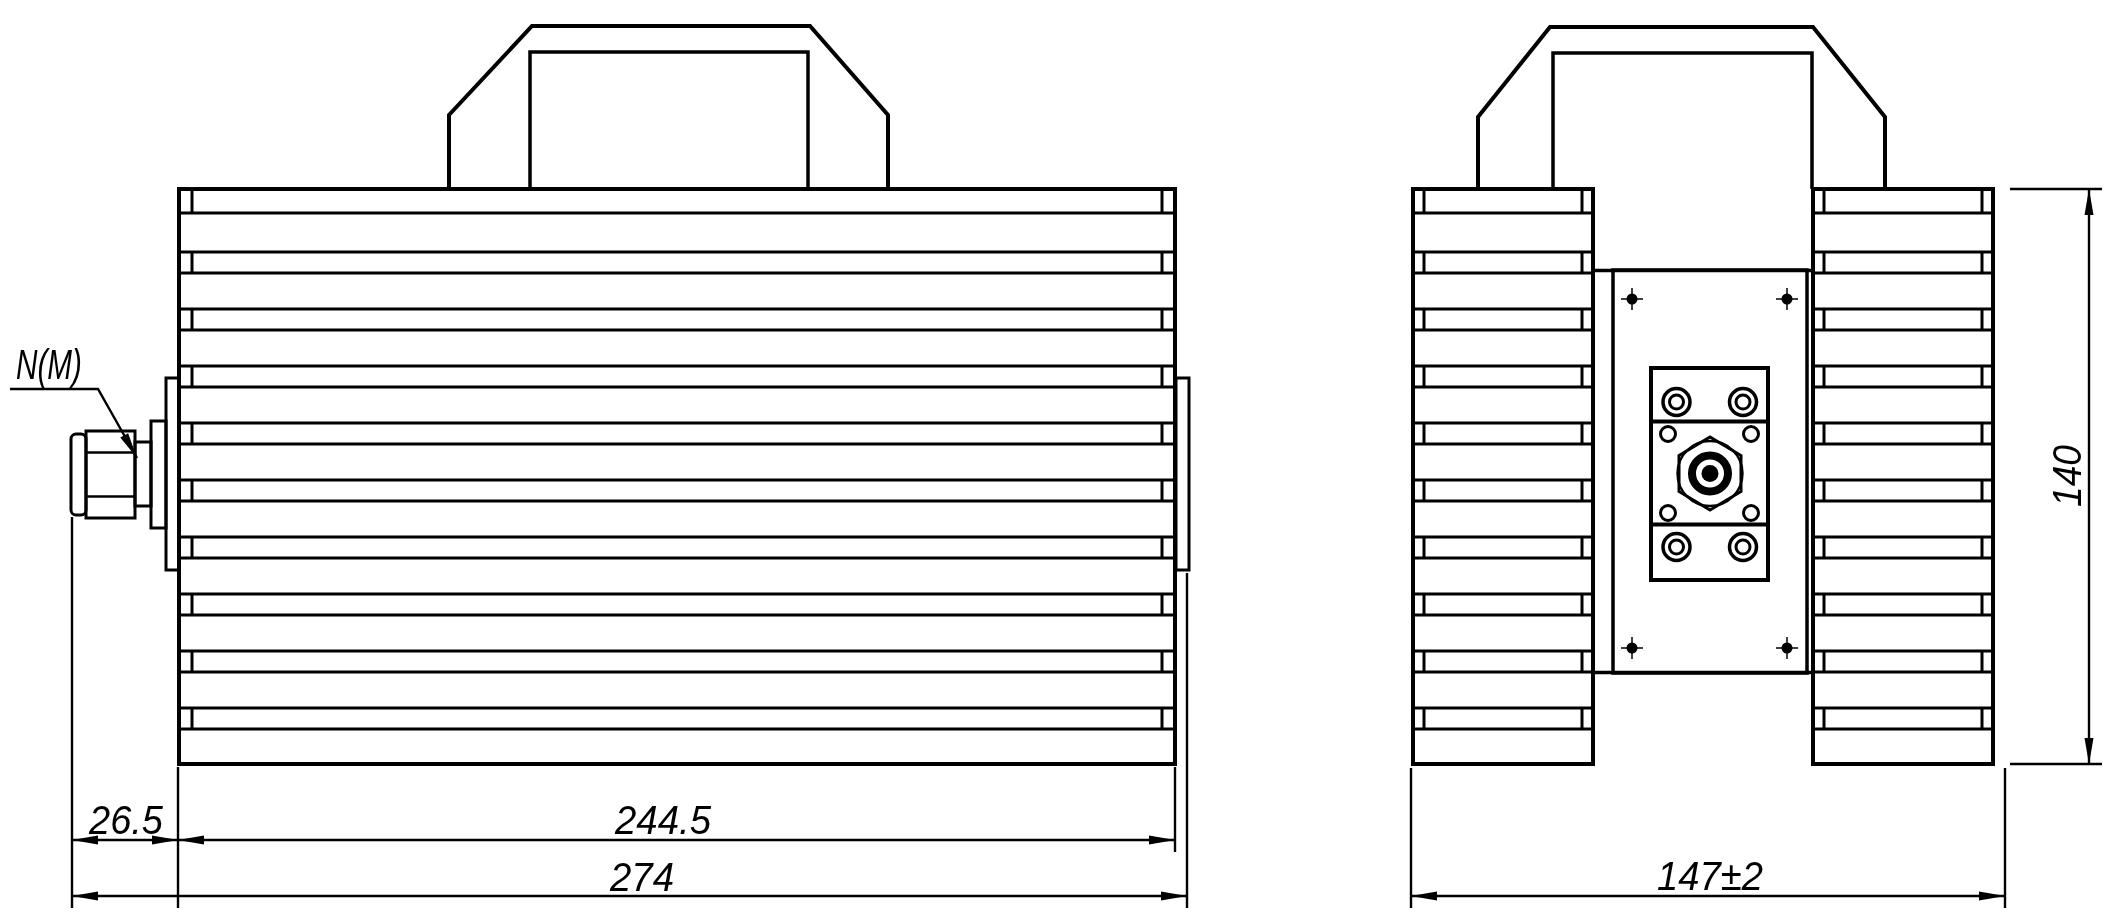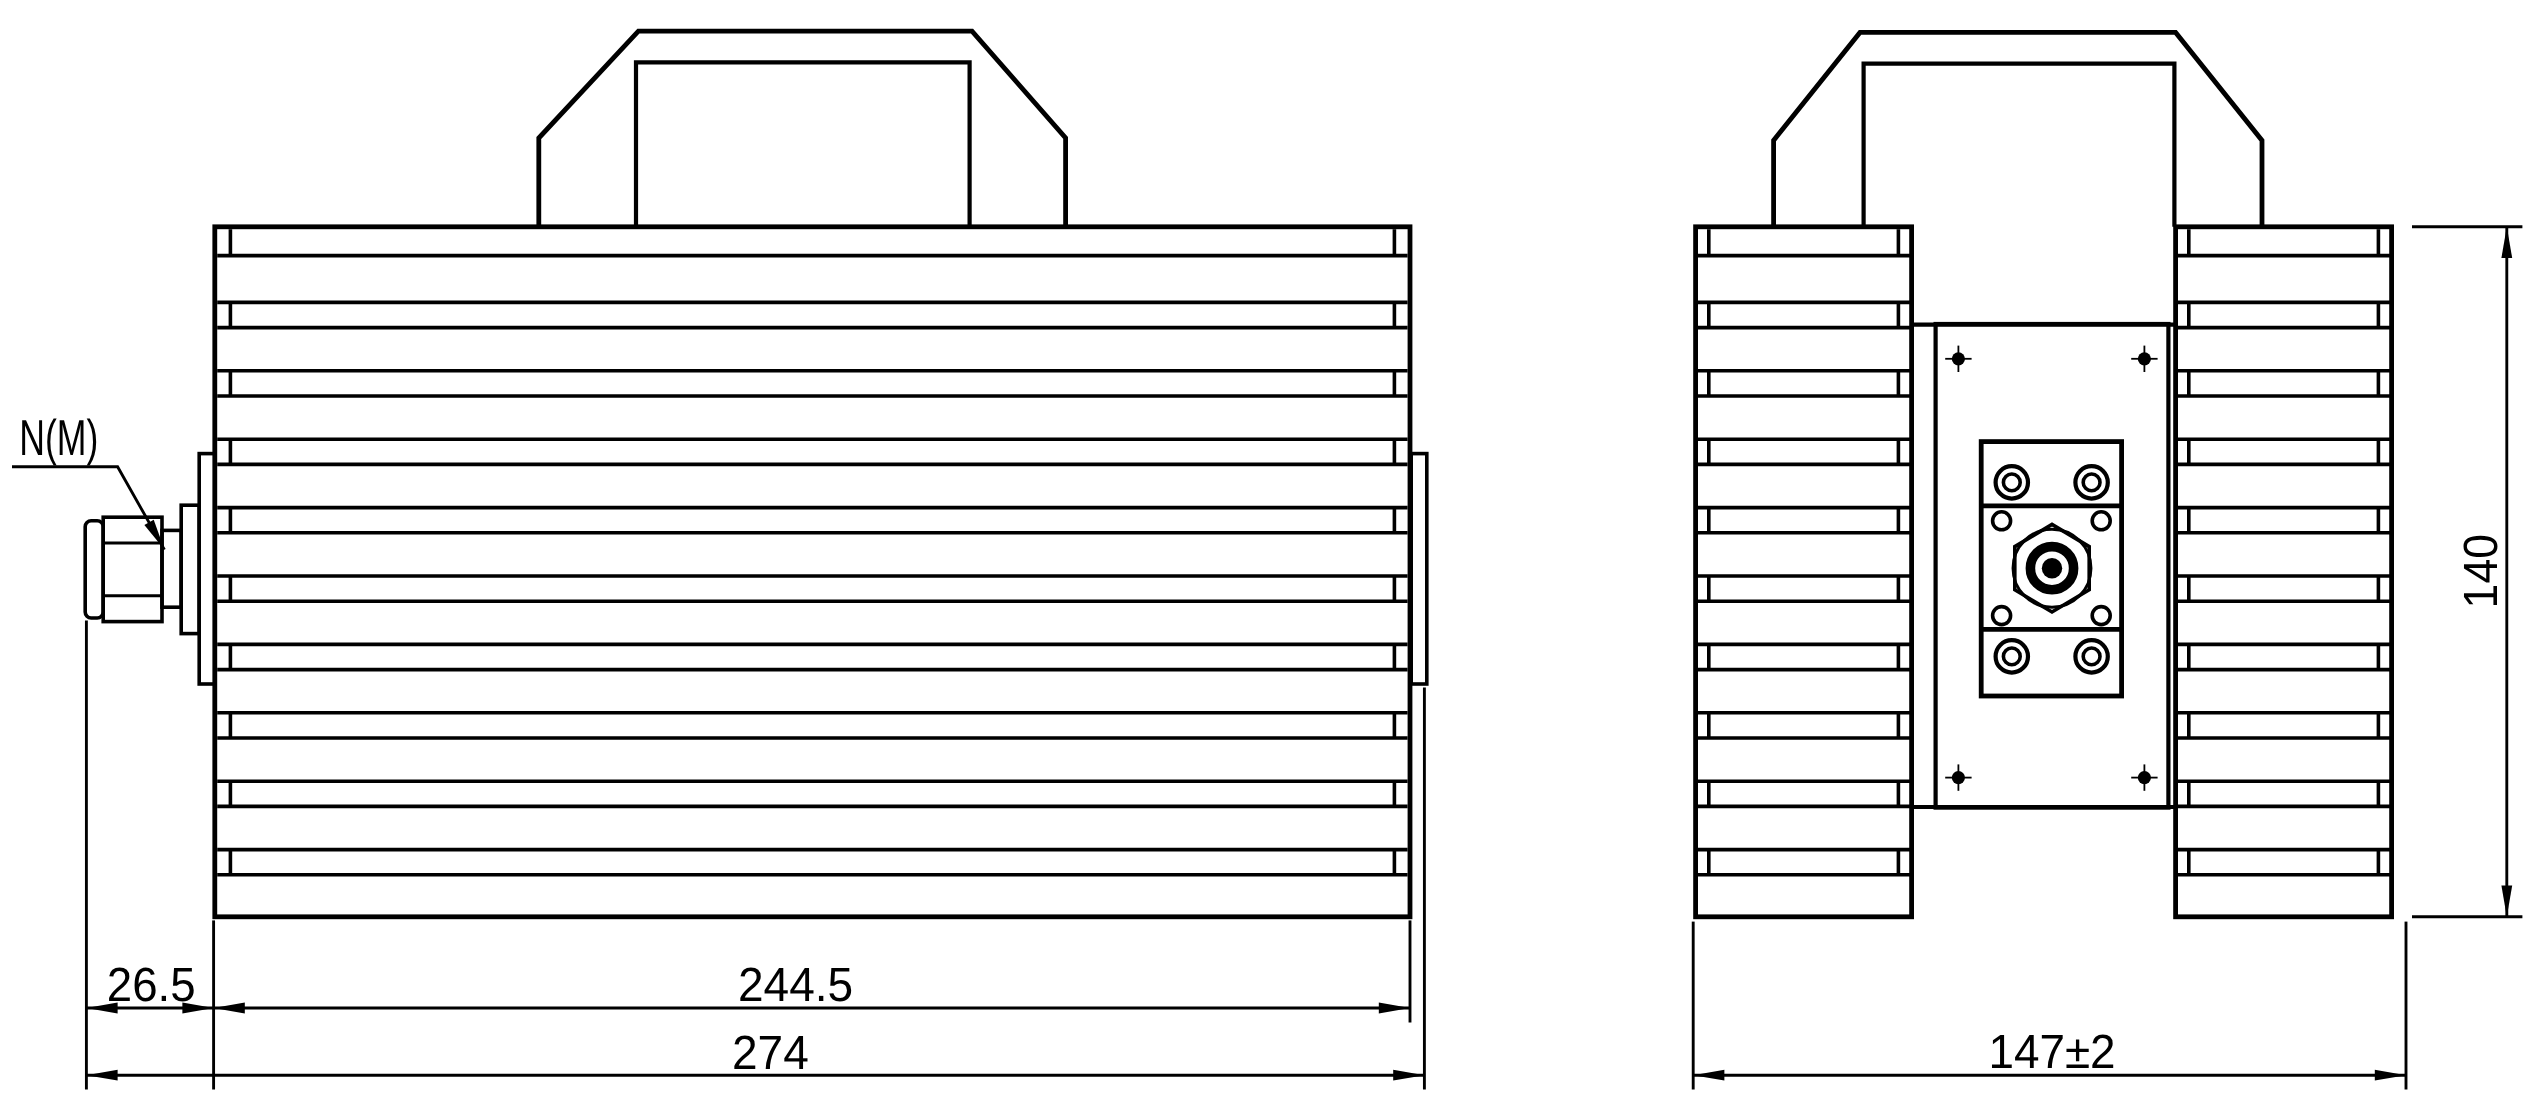--- a/index.html
+++ b/index.html
@@ -1,16 +1,16 @@
 <!DOCTYPE html>
 <html><head>
 <meta charset="utf-8">
 <style>
   html,body{margin:0;padding:0;background:#ffffff;}
-  .stage{position:relative;width:2119px;height:917px;background:#ffffff;overflow:hidden;}
+  .stage{position:relative;width:2119px;height:917px;background:#ffffff;overflow:hidden;font-style:italic;}
   svg{display:block;}
   .heavy{stroke:#000;stroke-width:4;fill:none;}
   .med{stroke:#000;stroke-width:3.5;fill:none;}
   .ln{stroke:#000;stroke-width:3;fill:none;}
   .thin{stroke:#000;stroke-width:2.4;fill:none;}
   .hair{stroke:#000;stroke-width:1.5;fill:none;}
   .dim{stroke:#000;stroke-width:2.4;fill:none;}
   .arrow{fill:#000;stroke:none;}
   .dot{fill:#000;stroke:none;}
   .dimtext{font-family:"Liberation Sans",sans-serif;font-size:40px;fill:#000;}

